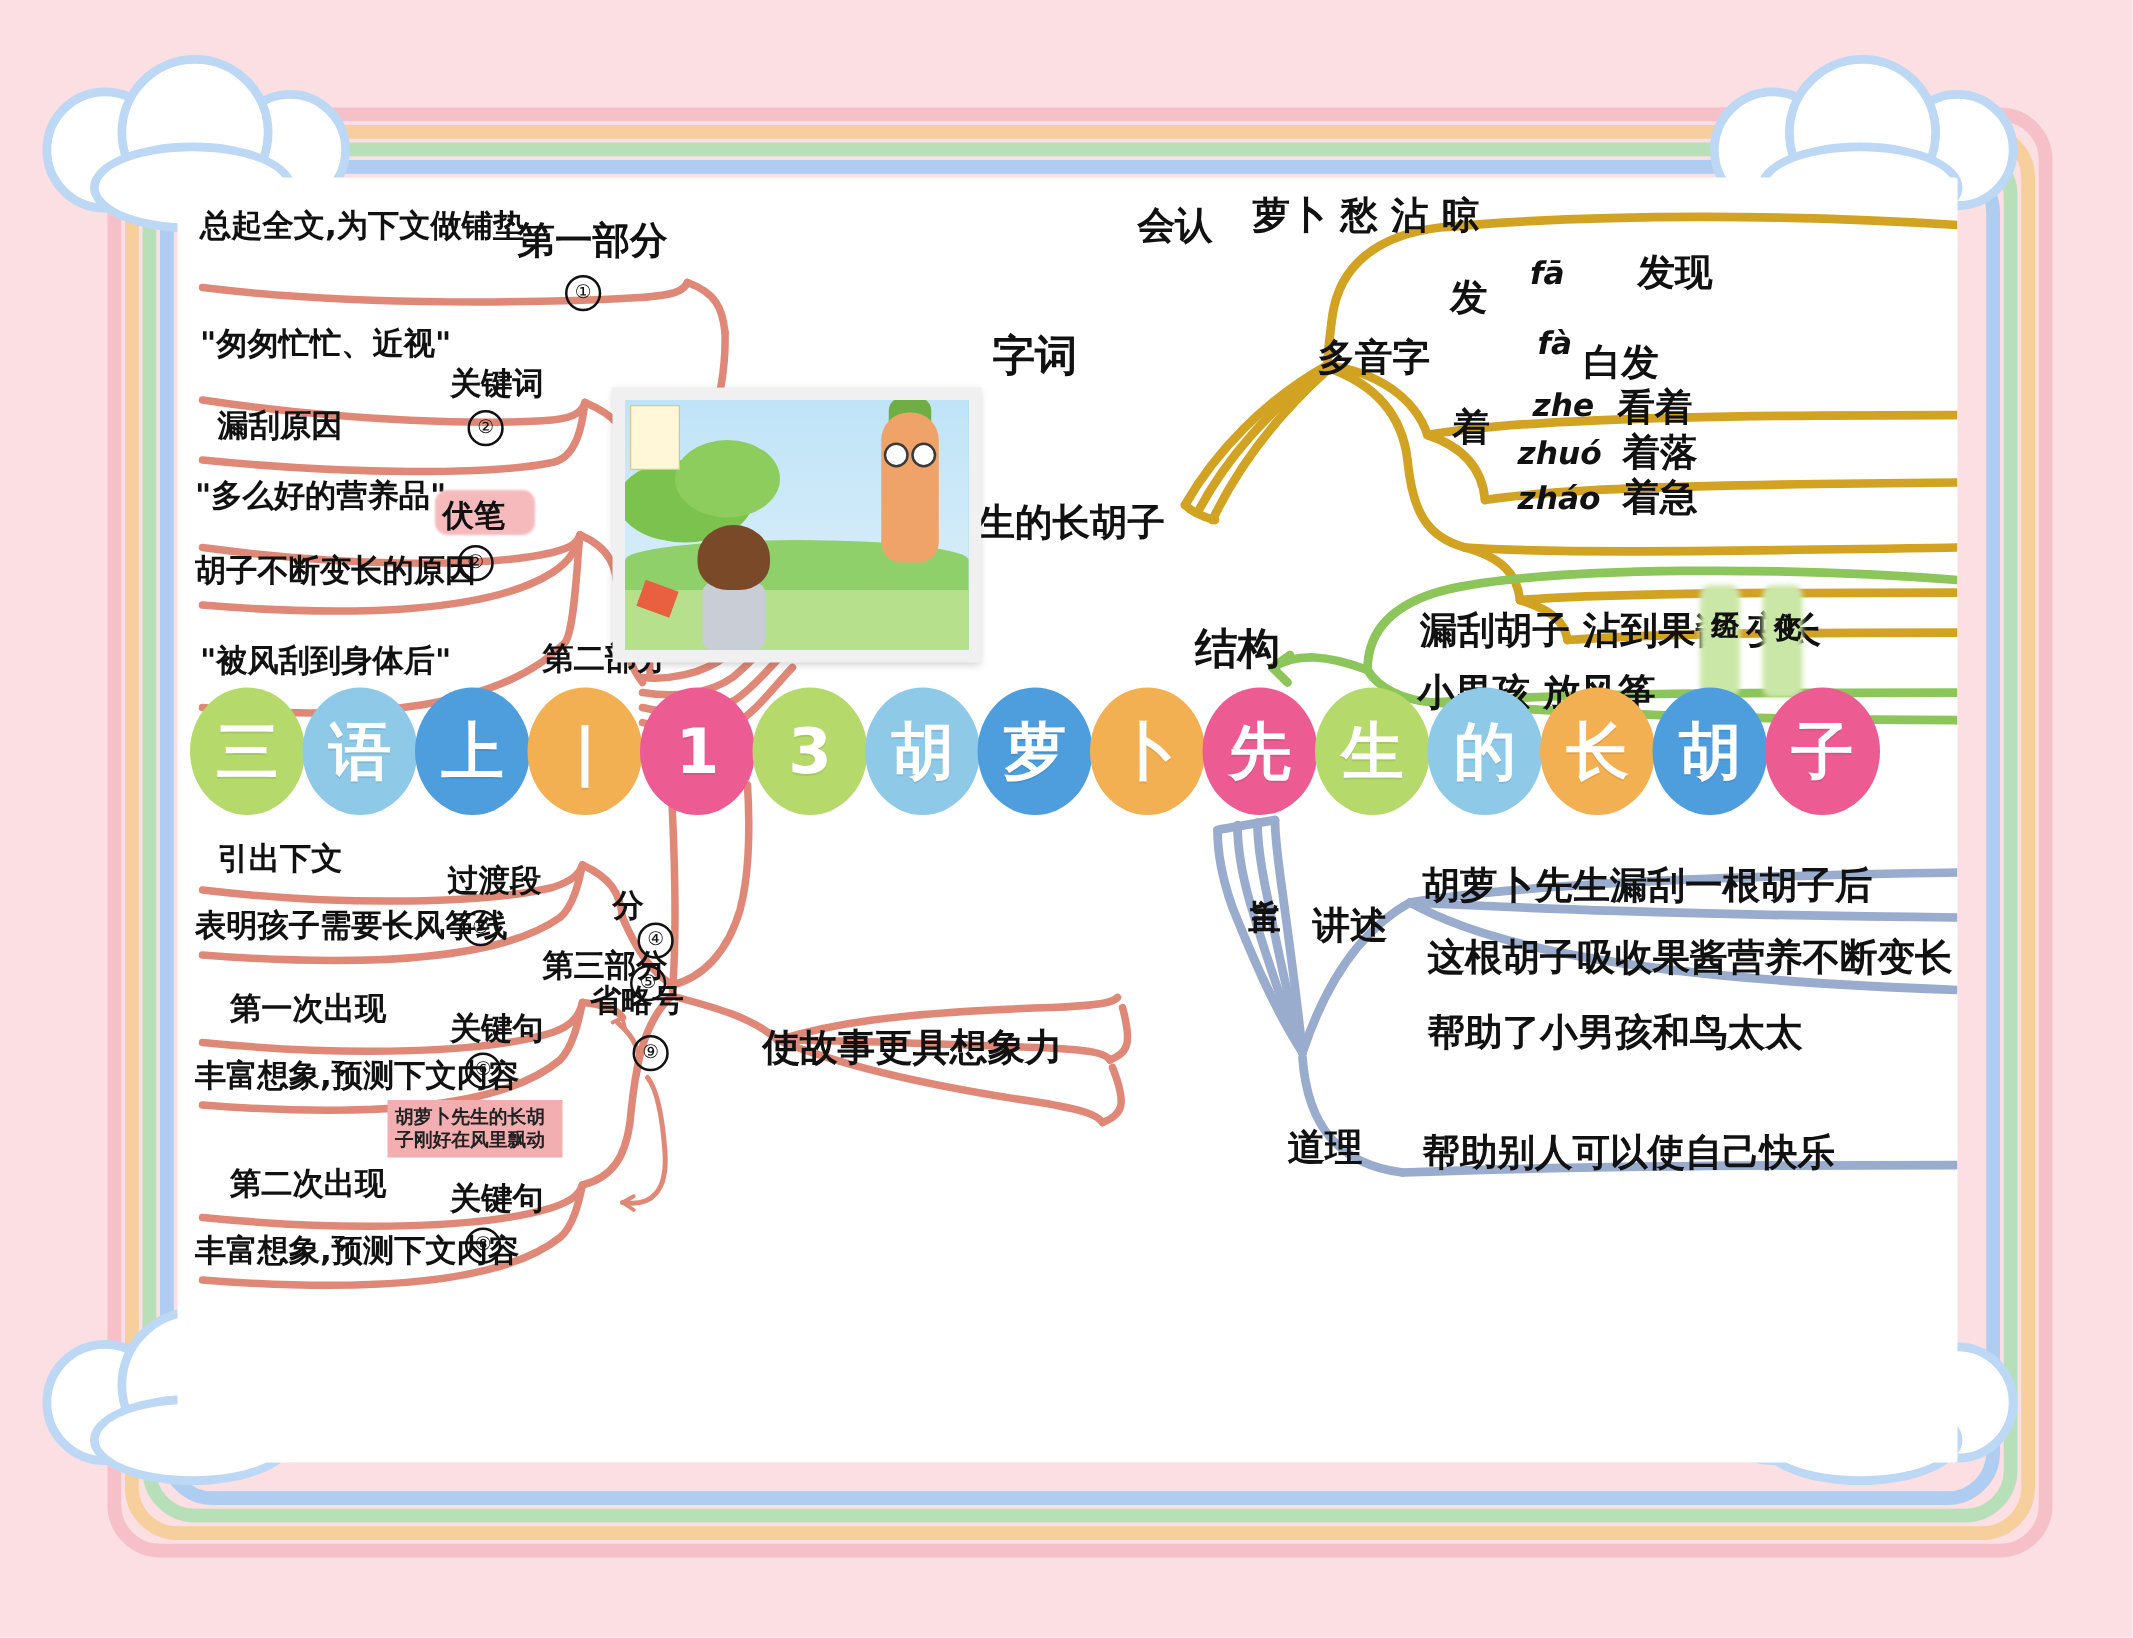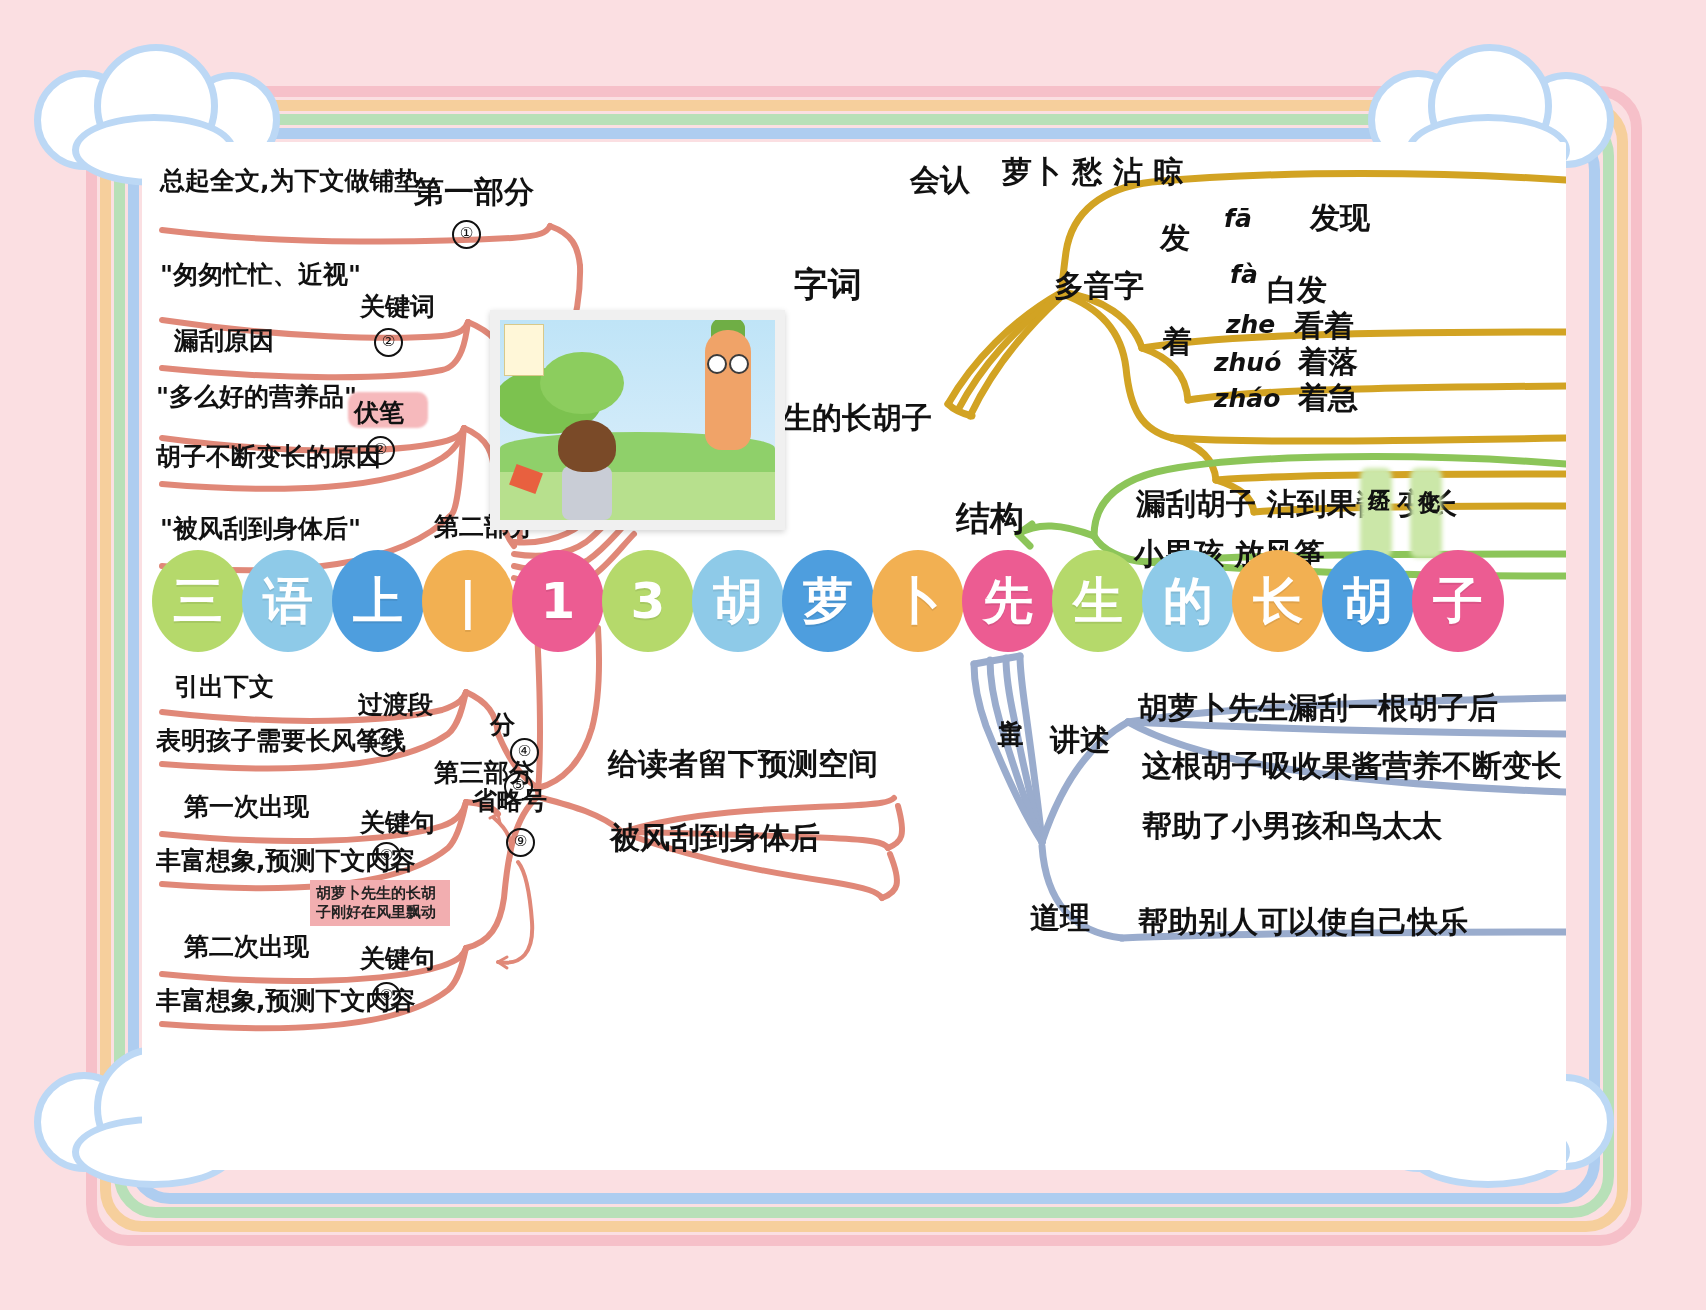--- a/index.html
+++ b/index.html
@@ -254,22 +254,21 @@
     <span class="lab md" style="left:218px;top:800px;">关键句</span>
     <span class="circnum" style="left:230px;top:840px;">⑧</span>
 
     <span class="lab md" style="left:292px;top:614px;">第三部分</span>
     <span class="lab md" style="left:348px;top:566px;">分</span>
     <span class="circnum" style="left:368px;top:596px;">④</span>
     <span class="circnum" style="left:362px;top:630px;">⑤</span>
 
     <span class="lab md" style="left:330px;top:642px;">省略号</span>
     <span class="circnum" style="left:364px;top:686px;">⑨</span>
-    <span class="lab lg" style="left:466px;top:602px;">给读者留下预测空间</span>
-    <span class="lab lg" style="left:468px;top:676px;">被风刮到身体后</span>
+    <span class="lab lg" style="left:468px;top:676px;">使故事更具想象力</span>
 
     <span class="lab xl" style="left:652px;top:120px;">字词</span>
     <span class="lab lg" style="left:768px;top:18px;">会认</span>
     <span class="lab lg" style="left:860px;top:10px;">萝卜 愁 沾 晾</span>
 
     <span class="lab lg" style="left:912px;top:124px;">多音字</span>
 
     <span class="lab lg" style="left:1018px;top:76px;">发</span>
     <span class="lab md pin" style="left:1082px;top:62px;">fā</span>
     <span class="lab lg" style="left:1168px;top:56px;">发现</span>

